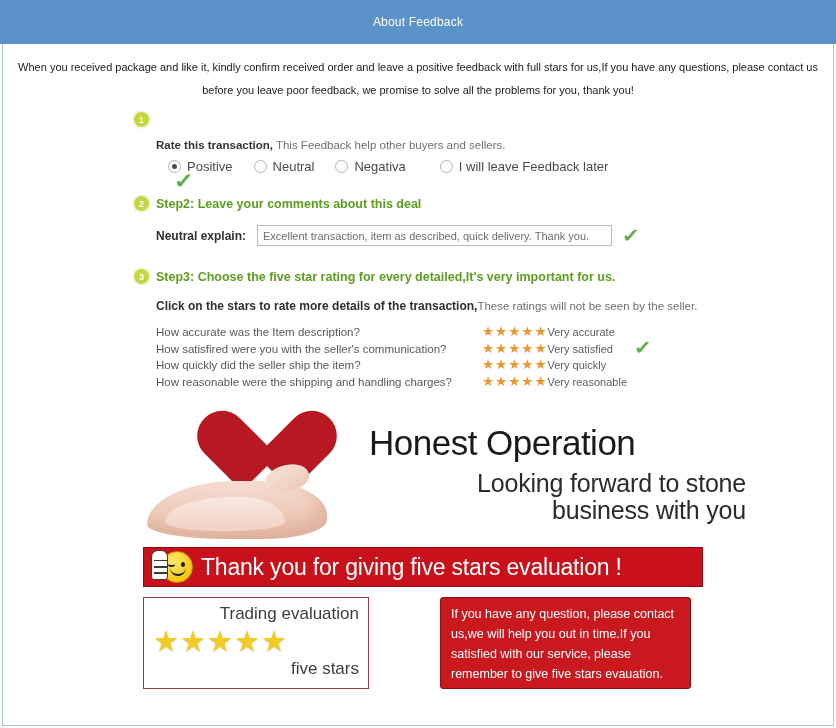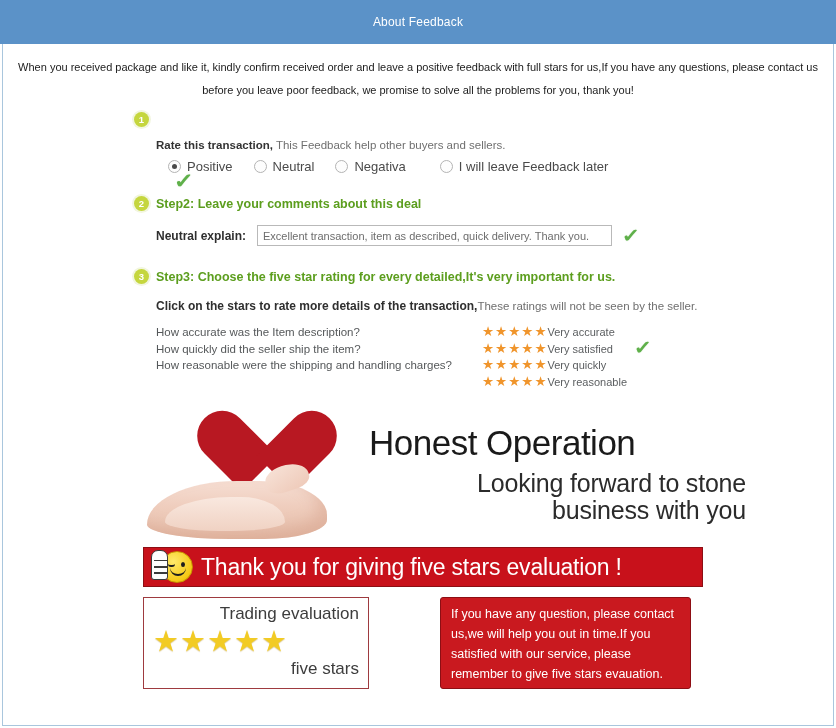--- a/index.html
+++ b/index.html
@@ -468,20 +468,21 @@
         <span class="step-title">Step3: Choose the five star rating for every detailed,It's very important for us.</span>
       </div>
       <div class="step-body">
         <div class="step3-sub">
           <b>Click on the stars to rate more details of the transaction,</b><span>These ratings will not be seen by the seller.</span>
         </div>
 
         <div class="ratings">
           <div class="q-col">
             <div class="q-row">How accurate was the Item description?</div>
+            <div class="q-row">How satisfired were you with the seller's communication?</div>
             <div class="q-row">How quickly did the seller ship the item?</div>
             <div class="q-row">How reasonable were the shipping and handling charges?</div>
           </div>
           <div class="s-col">
             <div class="s-row">
               <span class="stars">★★★★★</span>
               <span class="s-label">Very accurate</span>
             </div>
             <div class="s-row">
               <span class="stars">★★★★★</span>

